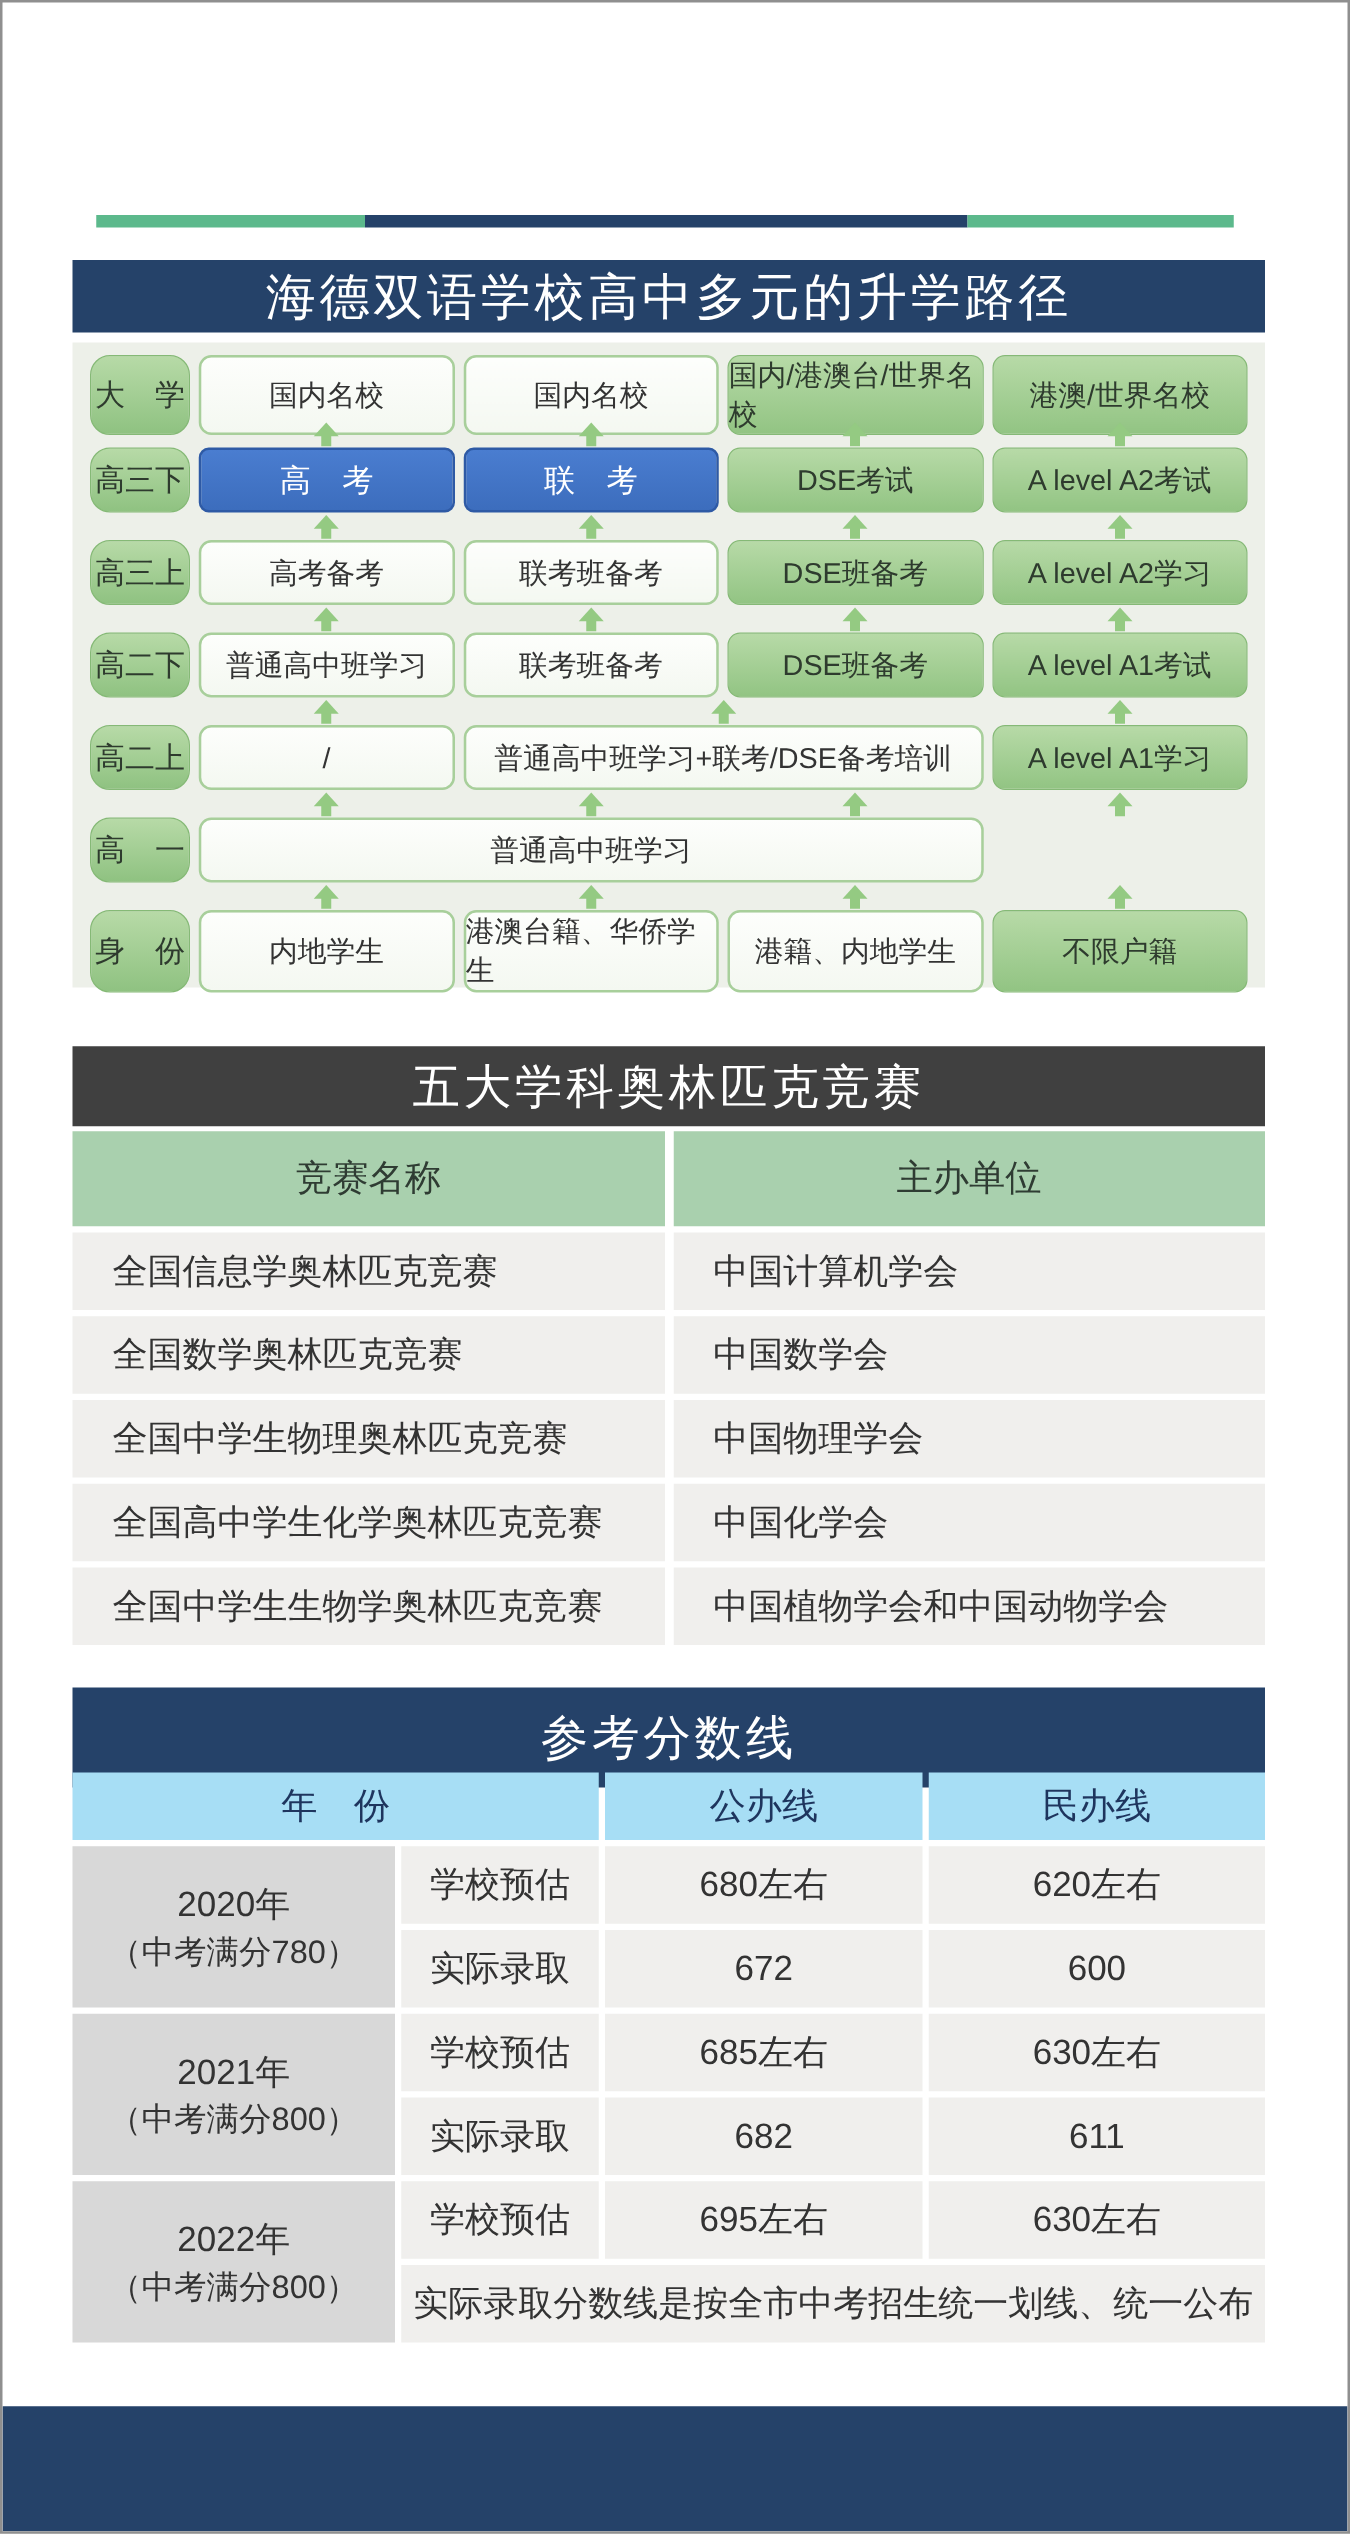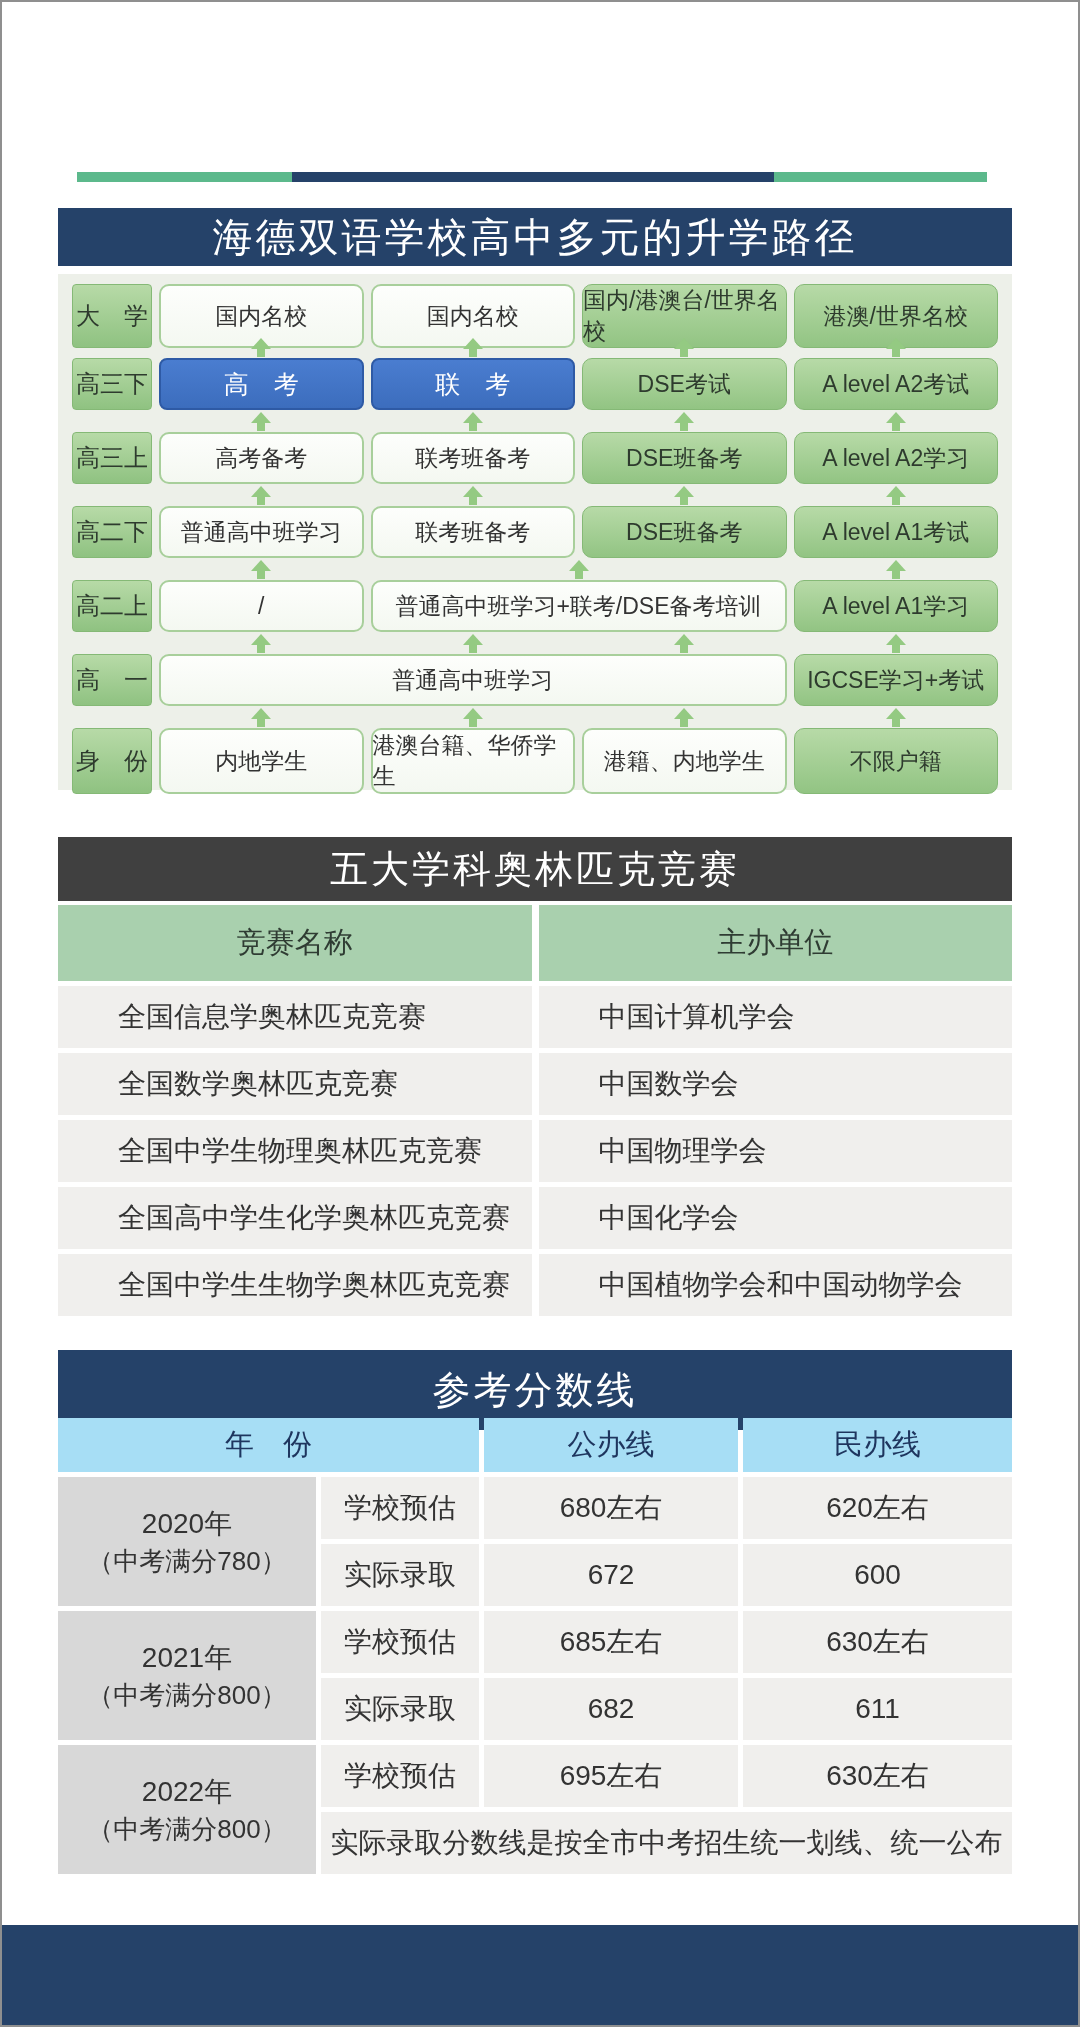--- a/index.html
+++ b/index.html
@@ -22,41 +22,41 @@
   .green-bar { background:#404040; }
 
   
   .sec1-title { top:206px; height:58px; font-size:40px; }
   .pathway-body { position:absolute; top:272px; left:56px; width:954px; background:#edf0e9; padding:10px 14px; }
   .p-row { display:grid; grid-template-columns:80px repeat(4,1fr); column-gap:7px; height:52px; }
   .a-row { display:grid; grid-template-columns:80px repeat(4,1fr); column-gap:7px; height:22px; align-items:center; }
   .a-cell { display:flex; justify-content:center; }
   .span2 { grid-column: span 2; }
   .span3 { grid-column: span 3; }
-  .p-label { background:linear-gradient(180deg,#b7daa7,#8fc281); border:1px solid #85b976; border-radius:4px;
+  .p-label { background:linear-gradient(180deg,#b7daa7,#8fc281); border:1px solid #85b976; border-radius:16px;
              display:flex; align-items:center; justify-content:center; font-size:24px; color:#2e3b2e; }
   .p-cell  { border-radius:10px; display:flex; align-items:center; justify-content:center; font-size:23px; }
   .p-cell.white { background:linear-gradient(180deg,#fdfefc,#f4f8f1); border:2px solid #a8cf9b; color:#333; }
   .p-cell.green { background:linear-gradient(180deg,#b7daa7,#92c483); border:1px solid #85b976; color:#2e3b2e; }
   .p-cell.blue  { background:linear-gradient(180deg,#4a7dd0,#3c6dbd); border:2px solid #2e5aa5; color:#fff; font-size:25px; border-radius:8px; }
   .arrow { position:relative; width:22px; height:19px; display:inline-block; }
   .arrow::before { content:""; position:absolute; top:0; left:50%; transform:translateX(-50%);
                    border-left:10px solid transparent; border-right:10px solid transparent; border-bottom:11px solid #94ca82; }
   .arrow::after  { content:""; position:absolute; top:10px; left:50%; transform:translateX(-50%);
                    width:8px; height:9px; background:#94ca82; }
 
   
   .sec2-title { top:835px; height:64px; font-size:38px; }
   .o-header { position:absolute; top:903px; left:56px; width:954px; height:76px;
               display:grid; grid-template-columns:1fr 1fr; column-gap:7px; }
   .o-header > div { background:#a9d0ae; display:flex; align-items:center; justify-content:center;
                     font-size:29px; color:#2f3c33; }
   .o-rows { position:absolute; top:984px; left:56px; width:954px;
             display:grid; grid-template-columns:1fr 1fr; gap:5px 7px; grid-auto-rows:62px; }
-  .o-rows > div { background:#f0efed; display:flex; align-items:center; padding-left:60px;
+  .o-rows > div { background:#f0efed; display:flex; align-items:center; padding-left:32px;
                   font-size:28px; color:#333; }
 
   
   .sec3-title { top:1348px; height:80px; font-size:38px; }
   .s-header { position:absolute; top:1416px; left:56px; width:954px; height:54px;
               display:grid; grid-template-columns:258px 158px 254px 1fr; column-gap:5px; }
   .s-header > div { background:#a7def5; display:flex; align-items:center; justify-content:center;
                     font-size:29px; color:#1e355e; }
   .s-header .h-span2 { grid-column: span 2; }
   .s-body { position:absolute; top:1475px; left:56px; width:954px;
@@ -192,21 +192,20 @@
           <span class="arrow"></span>
         </div>
       <div class="a-cell">
           <span class="arrow"></span>
         </div>
     </div>
 
     <div class="p-row">
       <div class="p-label">高　一</div>
       <div class="p-cell white span3">普通高中班学习</div>
-      <div class="p-cell green">IGCSE学习+考试</div>
     </div>
     <div class="a-row">
       <div></div>
       <div class="a-cell">
           <span class="arrow"></span>
         </div>
       <div class="a-cell">
           <span class="arrow"></span>
         </div>
       <div class="a-cell">

